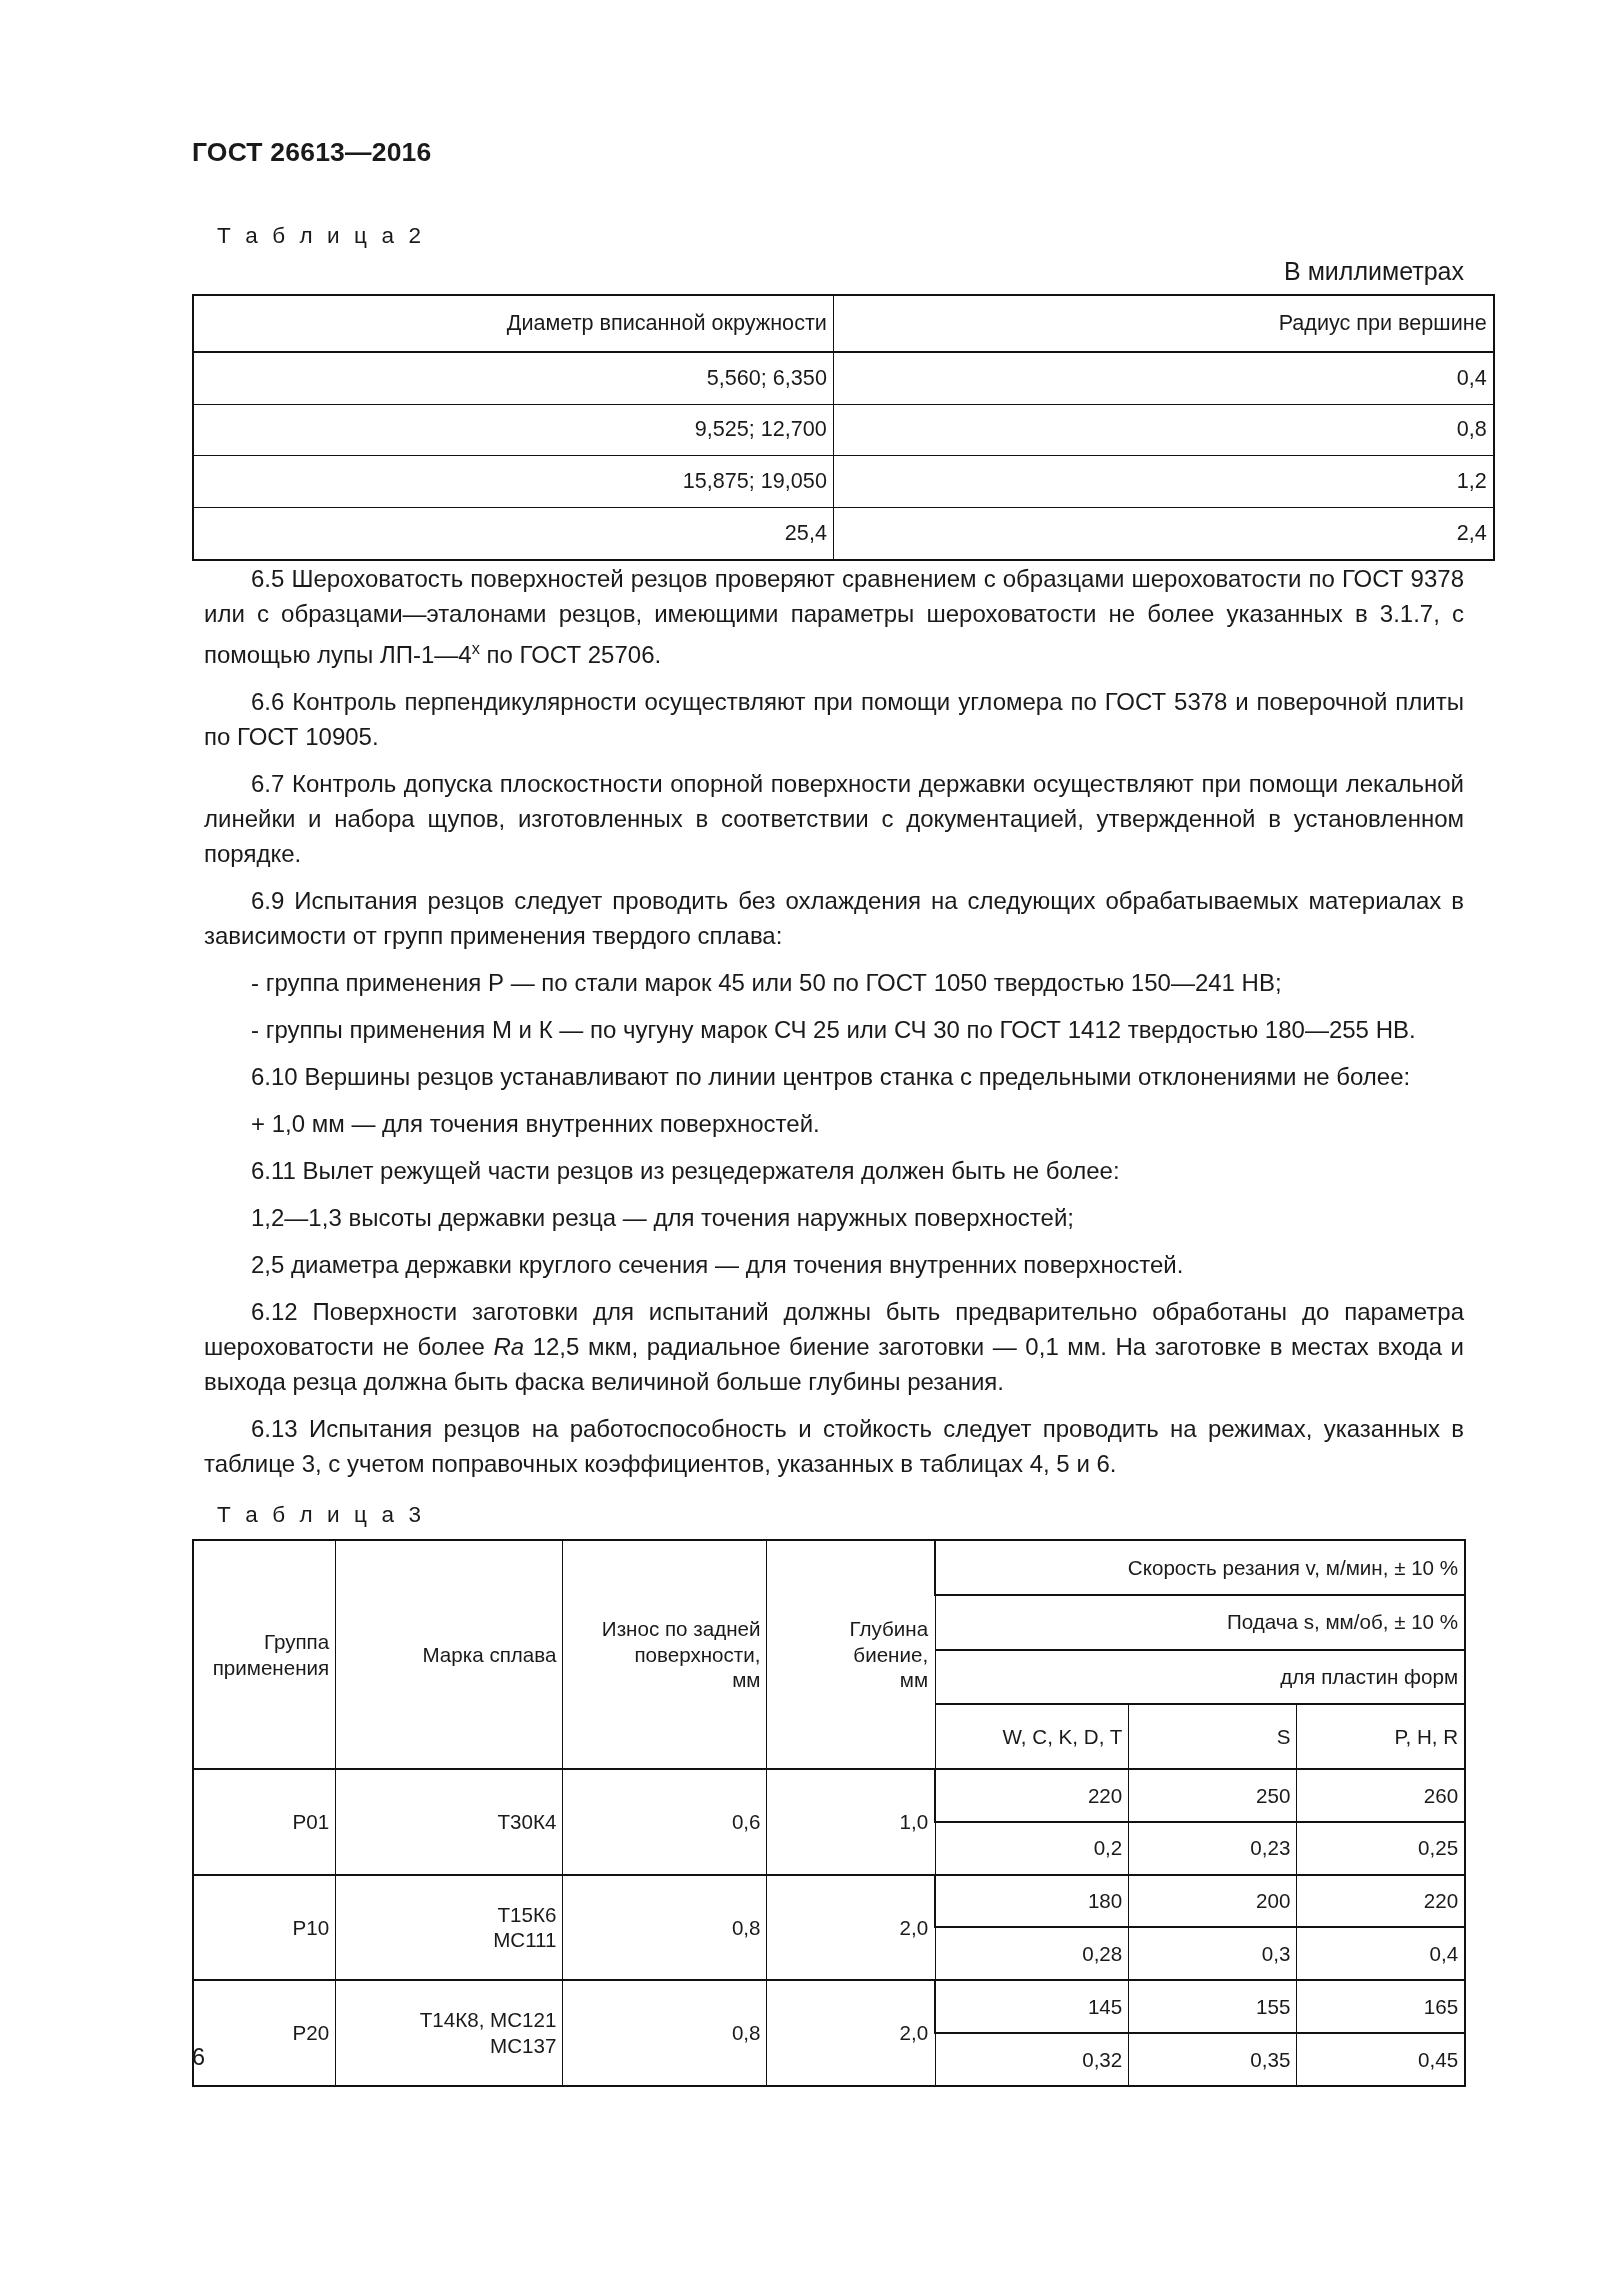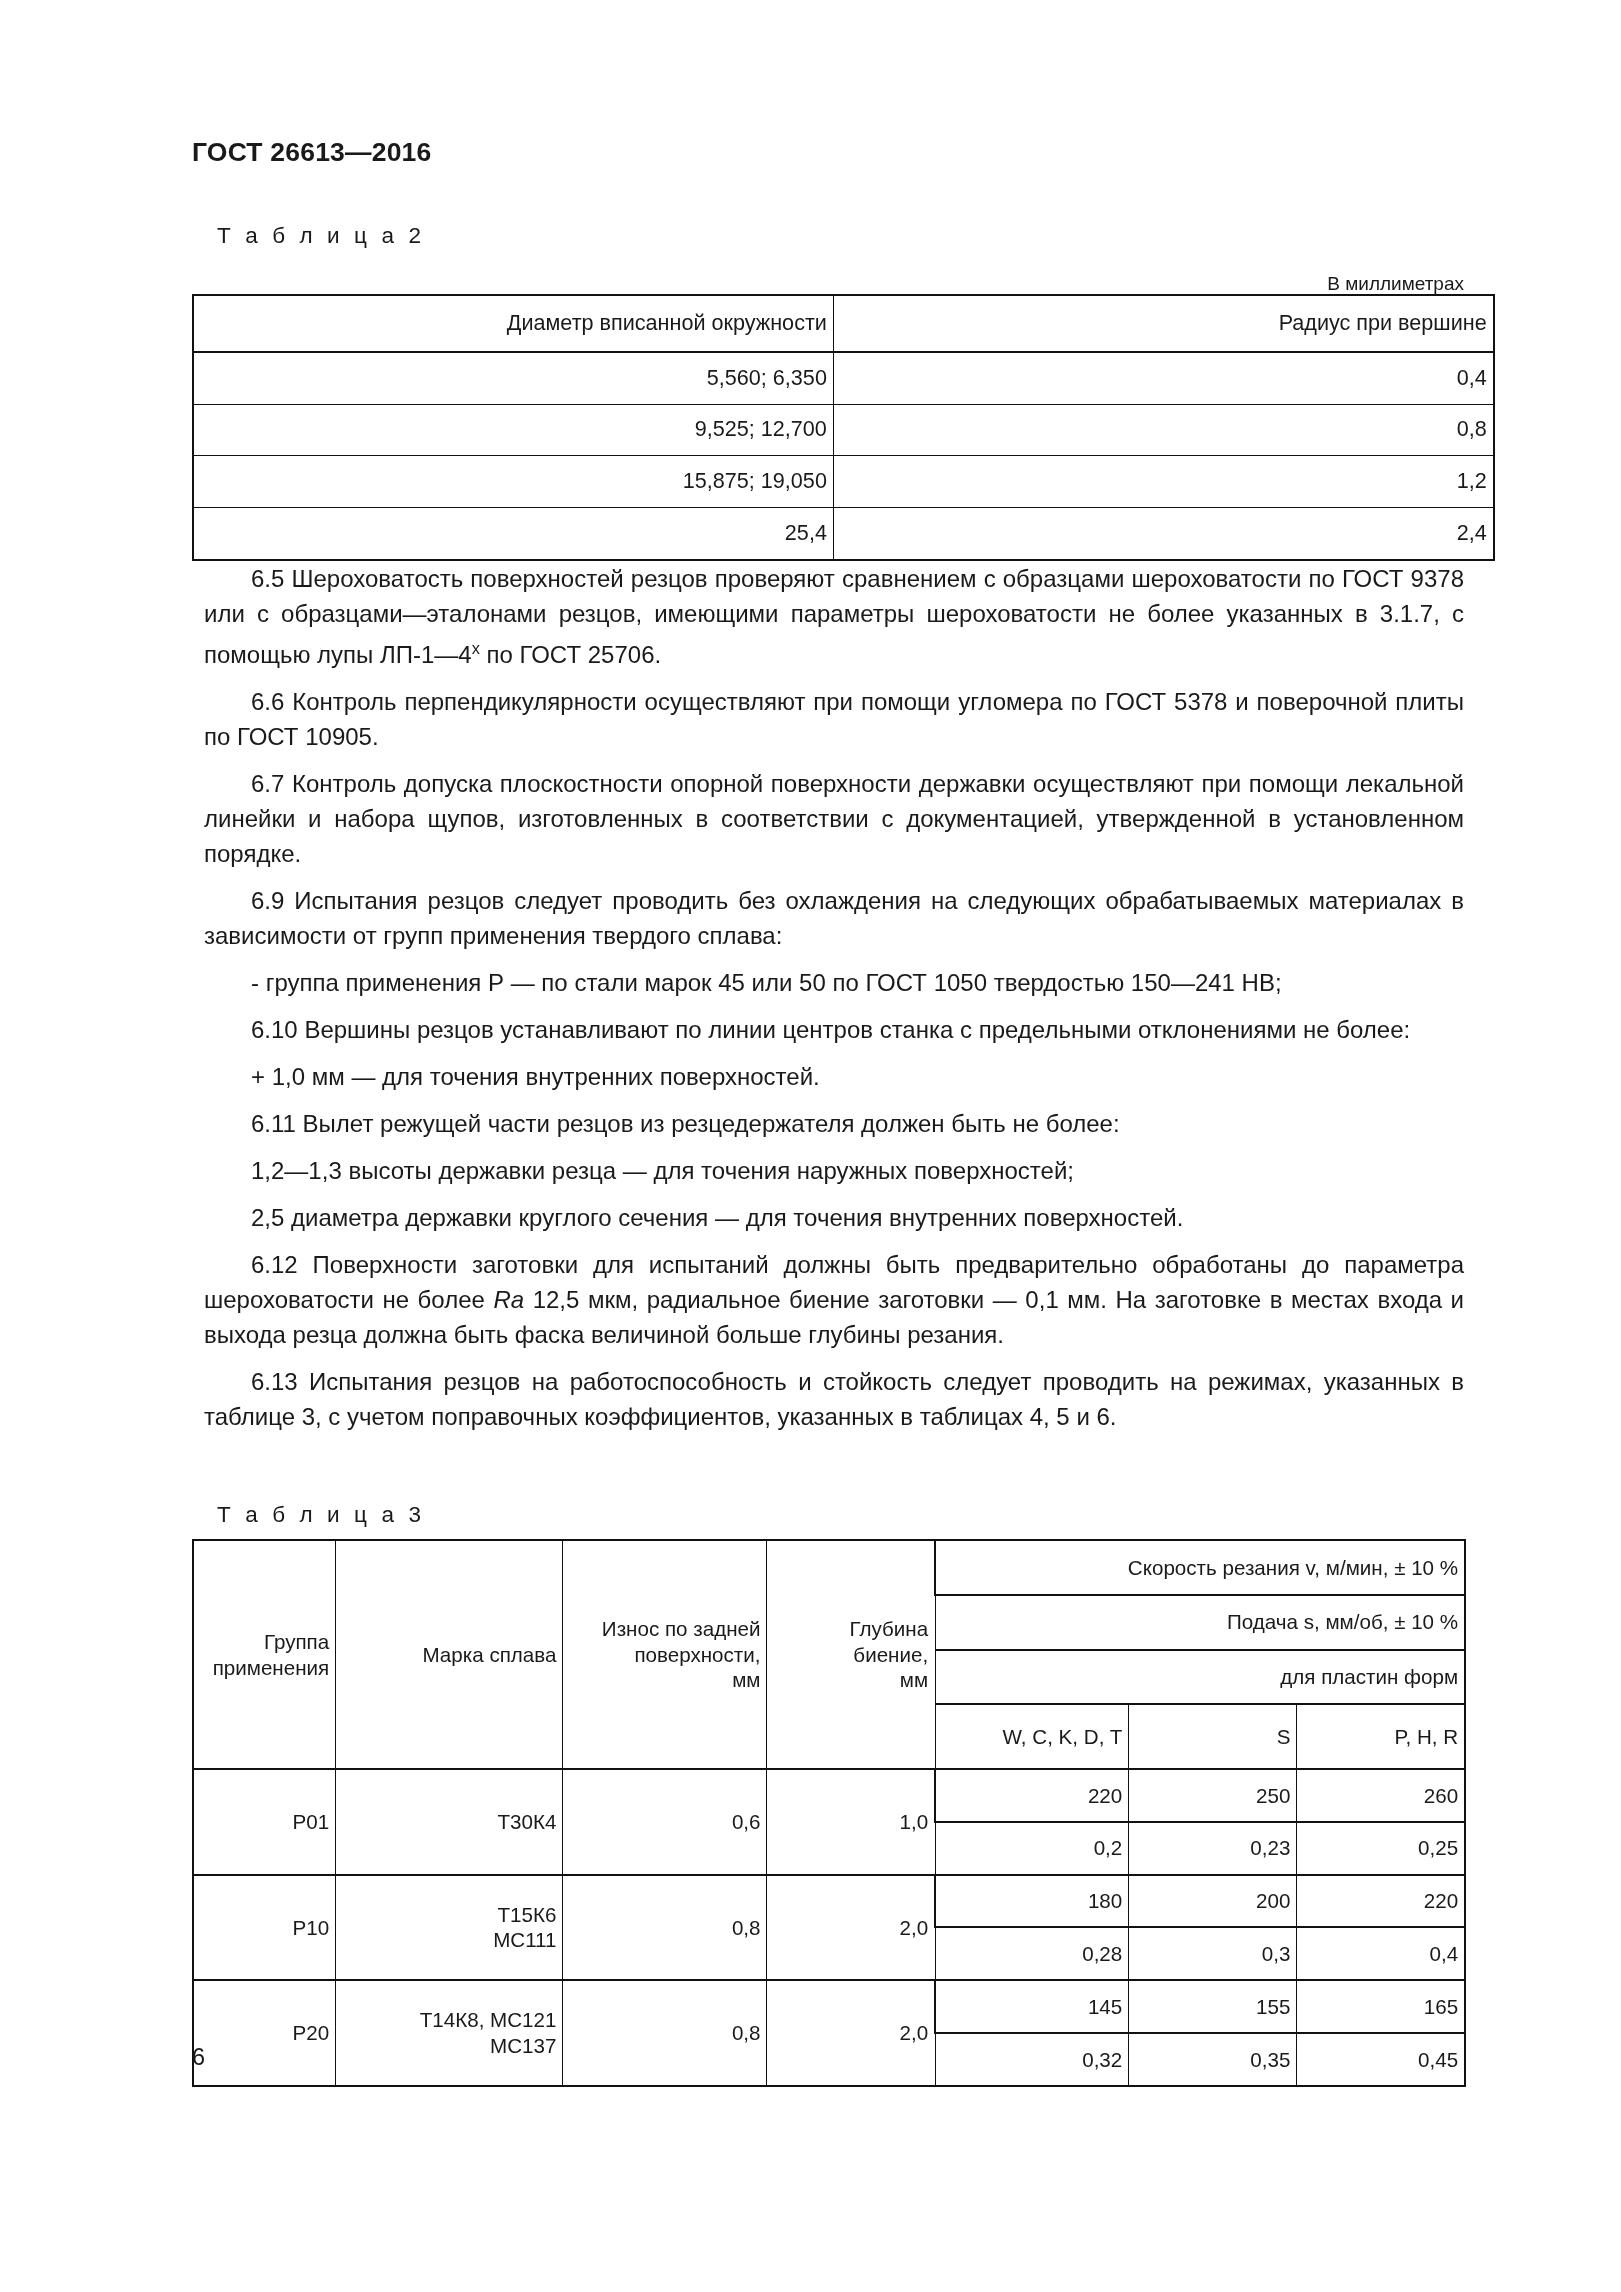--- a/index.html
+++ b/index.html
@@ -42,22 +42,22 @@
     letter-spacing: 4.1px;
     white-space: nowrap;
     margin-left: 25px;
   }
   #caption-t2 { left: 192px; top: 223px; }
   #caption-t3 { left: 192px; top: 1502px; }
 
   .unit-note {
     position: absolute;
     right: 157px;
-    top: 273px;
-    font-size: 19px;
+    top: 257px;
+    font-size: 25px;
     white-space: nowrap;
   }
 
   
   table.gost {
     position: absolute;
     border-collapse: collapse;
     font-size: 21.6px;
     table-layout: fixed;
   }
@@ -173,20 +173,21 @@
 
     <p>6.6  Контроль перпендикулярности осуществляют при помощи угломера по ГОСТ 5378 и поверочной плиты по ГОСТ 10905.</p>
 
     <p>6.7  Контроль допуска плоскостности опорной поверхности державки осуществляют при помощи лекальной линейки и набора щупов, изготовленных в соответствии с документацией, утвержденной в установленном порядке.</p>
 
 
     <p>6.9  Испытания резцов следует проводить без охлаждения на следующих обрабатываемых материалах в зависимости от групп применения твердого сплава:</p>
 
     <p class="sub">- группа применения Р — по стали марок 45 или 50 по ГОСТ 1050 твердостью 150—241 HB;</p>
 
+    <p class="sub">- группы применения М и К — по чугуну марок СЧ 25 или СЧ 30 по ГОСТ 1412 твердостью 180—255 HB.</p>
 
     <p>6.10  Вершины резцов устанавливают по линии центров станка с предельными отклонениями не более:</p>
 
 
     <p class="sub">+ 1,0 мм — для точения внутренних поверхностей.</p>
 
     <p>6.11  Вылет режущей части резцов из резцедержателя должен быть не более:</p>
 
     <p class="sub">1,2—1,3 высоты державки резца — для точения наружных поверхностей;</p>
 

